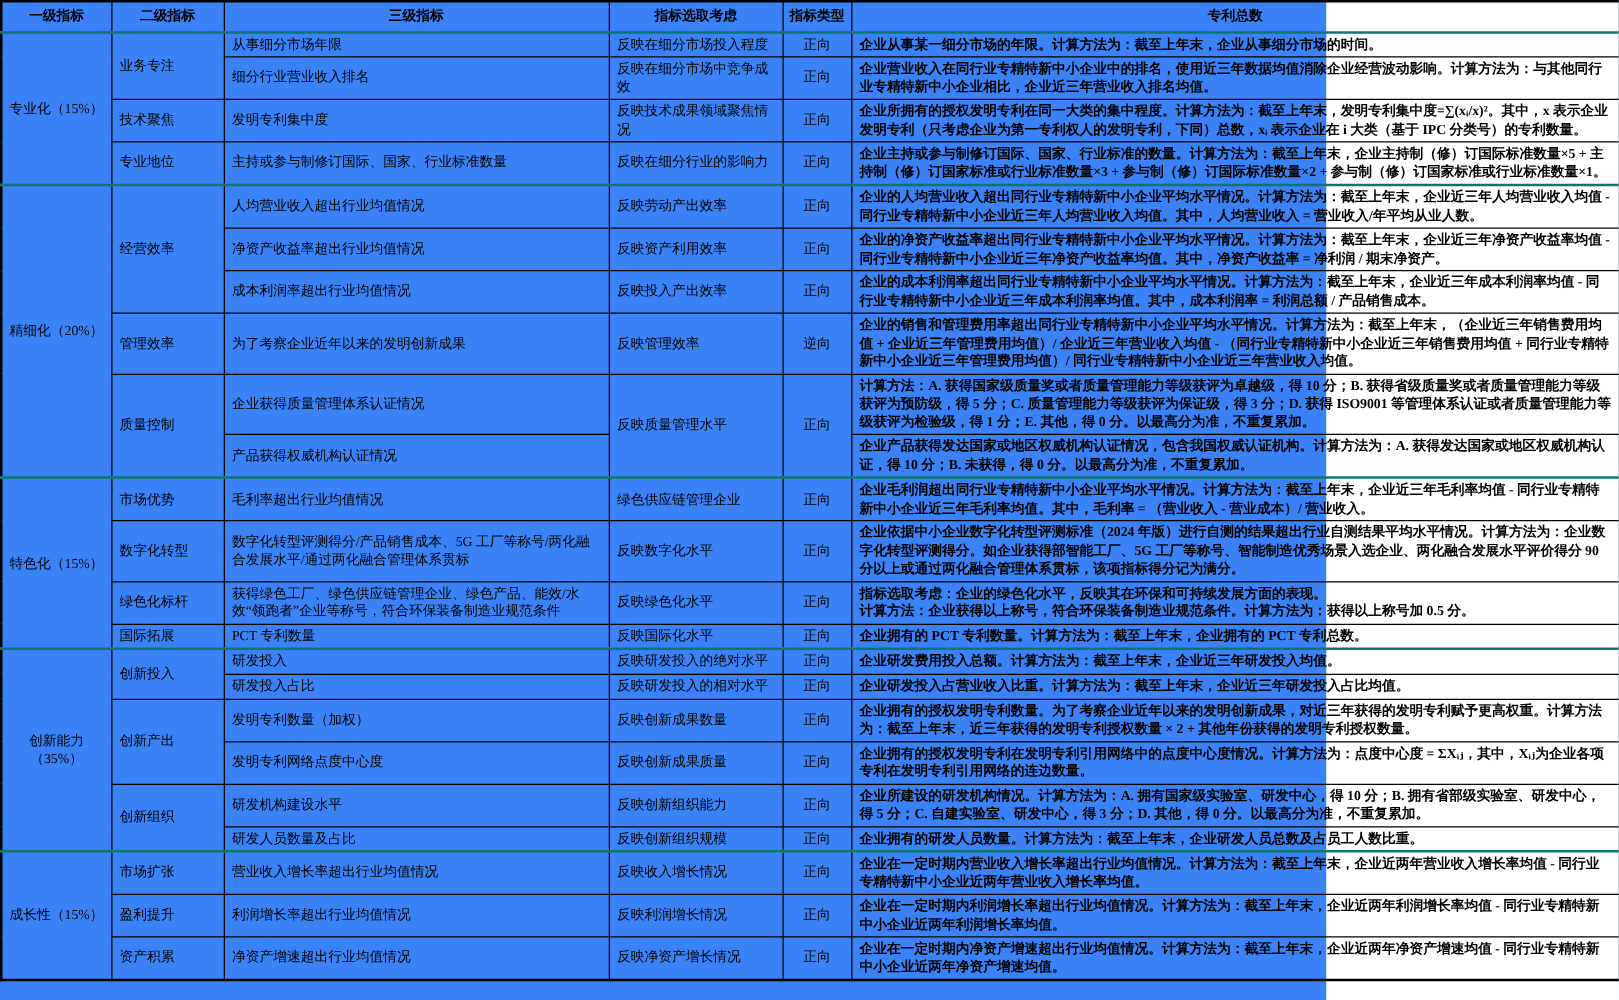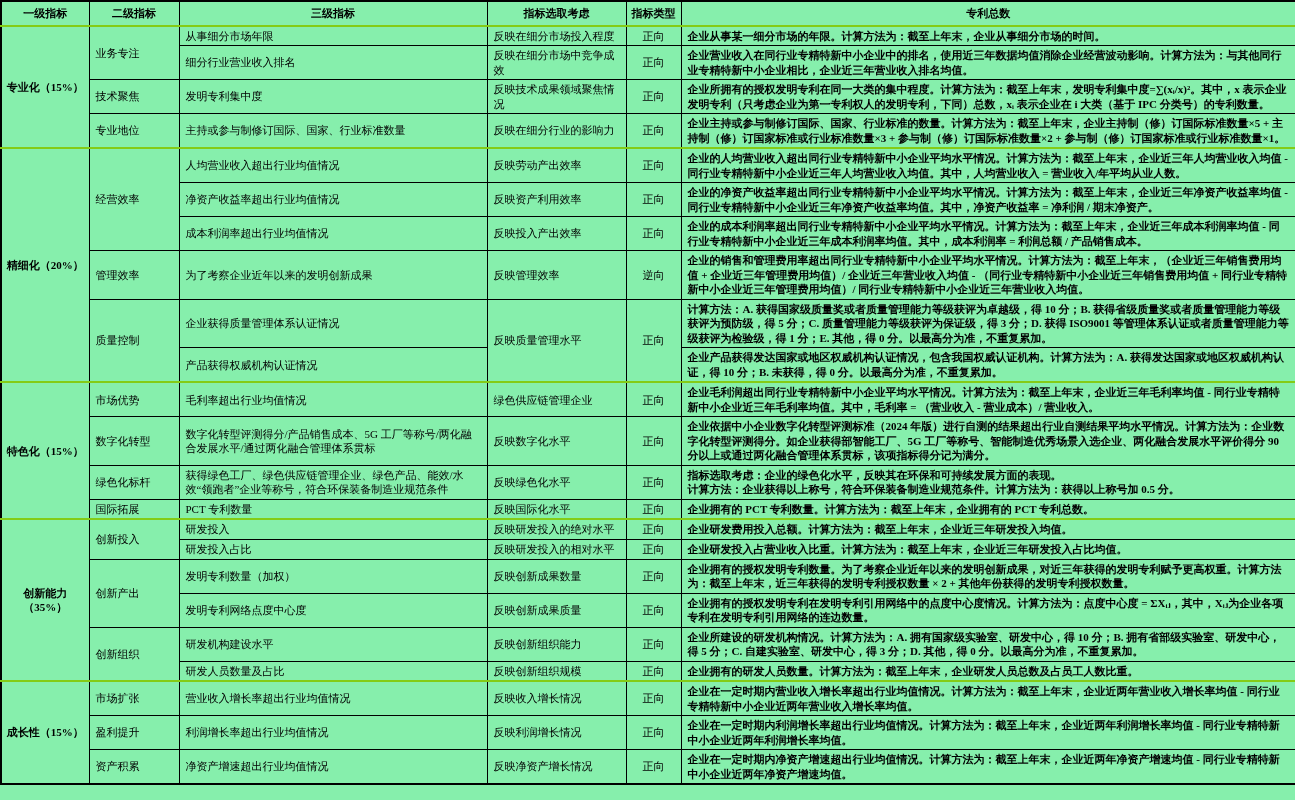--- a/index.html
+++ b/index.html
@@ -1,27 +1,27 @@
 <!DOCTYPE html>
 <html><head>
 <meta charset="utf-8">
 <style>
   html,body{margin:0;padding:0;background:#fff;}
   body{width:1295px;font-family:"Liberation Serif","DejaVu Serif",serif;color:#000;}
-  .page{width:1295px;min-height:800px;background:#86efac;}
+  .page{width:1061px;min-height:800px;background:#3b82f6;}
   table.indicators{border-collapse:collapse;table-layout:fixed;width:1295px;font-size:11px;border:2px solid #000;}
   col.c1{width:88px;}  col.c2{width:90px;}  col.c3{width:308px;}
   col.c4{width:139px;} col.c5{width:55px;}  col.c6{width:615px;}
   th,td{border:1px solid #000;padding:2px 6px;line-height:1.32;vertical-align:middle;overflow:hidden;}
   th{font-weight:bold;text-align:center;padding:4px 2px;}
-  td.l1{text-align:center;font-weight:bold;padding:2px 2px;}
+  td.l1{text-align:center;font-weight:normal;padding:2px 2px;}
   td.l2{text-align:left;}
   td.ty{text-align:center;padding:2px 2px;margin-left:10px;}
   td.fx{white-space:pre-line;font-weight:bold;}
-  tr.sec td{border-top:2px solid #84cc16;}
+  tr.sec td{border-top:2px solid #0f766e;}
 </style>
 </head>
 <body>
 
 <div class="page">
 <table class="indicators">
   <colgroup>
         <col class="c1">
         <col class="c2">
         <col class="c3">

